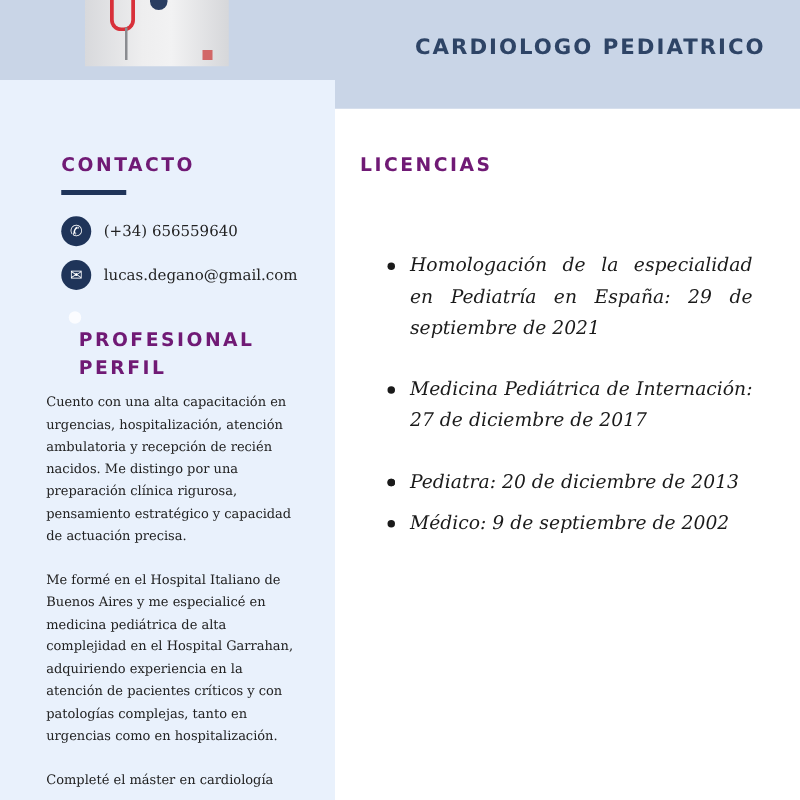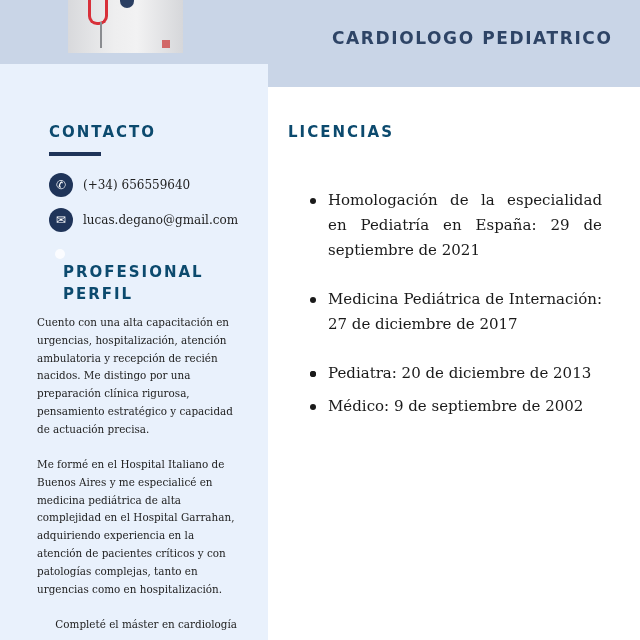--- a/index.html
+++ b/index.html
@@ -5,31 +5,31 @@
   html, body { margin:0; padding:0; }
   body { width:640px; height:640px; overflow:hidden; position:relative; background:#ffffff; font-family:"DejaVu Serif", serif; }
   .header-band { position:absolute; left:0; top:0; width:640px; height:87px; background:#c9d5e7; }
   .photo { position:absolute; left:68px; top:0; width:115px; height:53px; background:linear-gradient(90deg,#d8d9dc 0%,#eeeeef 40%,#f2f2f3 60%,#d6d7da 100%); overflow:hidden; }
   .photo .tie { position:absolute; left:52px; top:0; width:14px; height:8px; background:#2a3e62; border-radius:0 0 7px 7px; }
   .photo .steth { position:absolute; left:20px; top:0; width:14px; height:22px; border:3px solid #d8303a; border-top:none; border-radius:0 0 9px 9px; }
   .photo .steth-tube { position:absolute; left:32px; top:22px; width:2px; height:26px; background:#8a8c90; }
   .photo .badge { position:absolute; left:94px; top:40px; width:8px; height:8px; background:#c33; opacity:.7; }
   .subtitle { position:absolute; left:332px; top:28px; font-family:"DejaVu Sans", sans-serif; font-weight:bold; font-size:17px; letter-spacing:1.6px; color:#2e4466;text-align:center; }
   .sidebar { position:absolute; left:0; top:64px; width:268px; height:576px; background:#e9f1fc; }
-  .sec-title { position:absolute; font-family:"DejaVu Sans", sans-serif; font-weight:bold; color:#0c4a6e; letter-spacing:2px; }
+  .sec-title { position:absolute; font-family:"DejaVu Sans", sans-serif; font-weight:bold; color:#701a75; letter-spacing:2px; }
   .contact-title { left:49px; top:123px; font-size:15px; }
   .contact-rule { position:absolute; left:49px; top:152px; width:52px; height:4px; background:#1f3459; }
   .contact-row { position:absolute; left:49px; display:flex; align-items:center; }
   .contact-icon { width:24px; height:24px; border-radius:50%; background:#1f3459; color:#fff; display:flex; align-items:center; justify-content:center; font-size:12px; }
   .contact-text { margin-left:10px; font-size:12px; color:#222; }
   .perfil-title { left:63px; top:261px; font-size:15px; line-height:22px; }
   .perfil-dot { position:absolute; left:55px; top:249px; width:10px; height:10px; border-radius:50%; background:#ffffff; opacity:.8; }
   .profile-text { position:absolute; left:37px; width:200px; font-size:10.4px; line-height:17.8px; color:#222; }
   .lic-title { left:288px; top:123px; font-size:15px; }
-  .lic-list { position:absolute; left:308px; top:188px; width:294px; margin:0; padding:0; list-style:none; }
+  .lic-list { position:absolute; left:308px; top:200px; width:294px; margin:0; padding:0; list-style:none;font-style:italic; }
   .lic-item { position:relative; padding-left:20px; font-size:15px; line-height:25px; color:#1a1a1a; text-align:justify; }
   .lic-item .bullet { position:absolute; left:2px; top:10px; width:6px; height:6px; border-radius:50%; background:#1a1a1a; }
 </style>
 </head>
 <body>
 
 <div class="header-band"></div>
 <div class="photo">
   <div class="steth"></div>
   <div class="steth-tube"></div>
@@ -53,21 +53,21 @@
 </div>
 
 <div class="perfil-dot"></div>
 <div class="sec-title perfil-title">
   <div>PROFESIONAL</div>
   <div>PERFIL</div>
 </div>
 
 <div class="profile-text" style="top:314px;">Cuento con una alta capacitación en urgencias, hospitalización, atención ambulatoria y recepción de recién nacidos. Me distingo por una preparación clínica rigurosa, pensamiento estratégico y capacidad de actuación precisa.</div>
 <div class="profile-text" style="top:456px;">Me formé en el Hospital Italiano de Buenos Aires y me especialicé en medicina pediátrica de alta complejidad en el Hospital Garrahan, adquiriendo experiencia en la atención de pacientes críticos y con patologías complejas, tanto en urgencias como en hospitalización.</div>
-<div class="profile-text" style="top:616px;text-align:right;">Completé el máster en cardiología</div>
+<div class="profile-text" style="top:616px;">Completé el máster en cardiología</div>
 
 <div class="sec-title lic-title">LICENCIAS</div>
 
 <ul class="lic-list">
   <li class="lic-item" style="margin-bottom:24px;"><span class="bullet"></span><span>Homologación de la especialidad en Pediatría en España: 29 de septiembre de 2021</span></li>
   <li class="lic-item" style="margin-bottom:24px;"><span class="bullet"></span><span>Medicina Pediátrica de Internación: 27 de diciembre de 2017</span></li>
   <li class="lic-item" style="margin-bottom:24px;"><span class="bullet"></span></li>
   <li class="lic-item" style="margin-bottom:8px;"><span class="bullet"></span><span>Pediatra: 20 de diciembre de 2013</span></li>
   <li class="lic-item"><span class="bullet"></span><span>Médico: 9 de septiembre de 2002</span></li>
 </ul>

